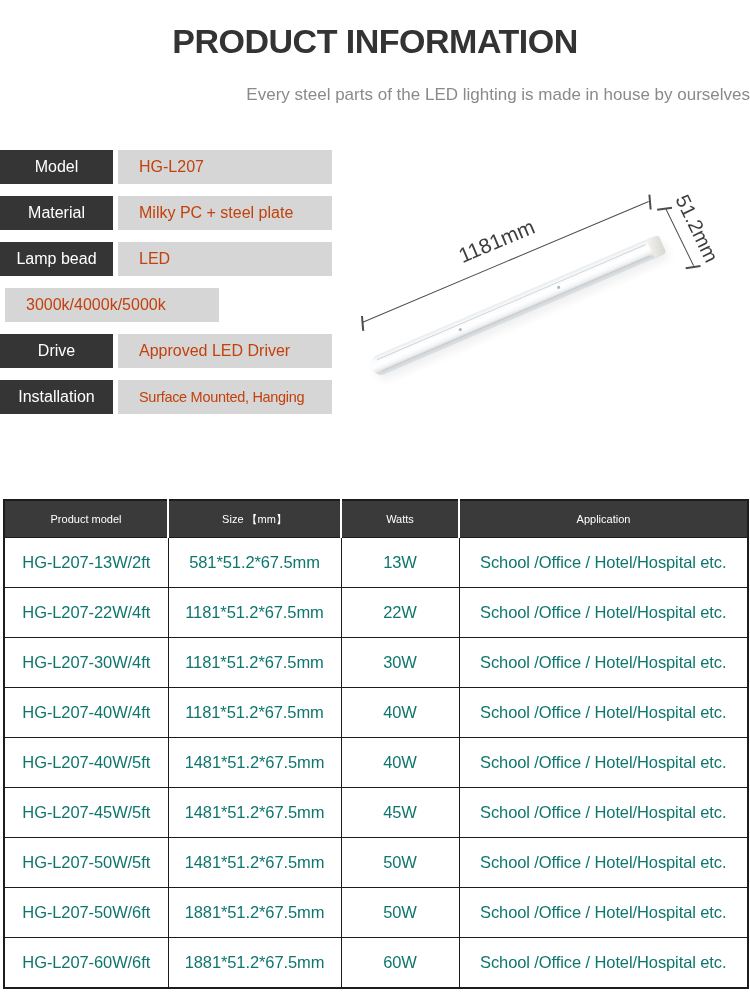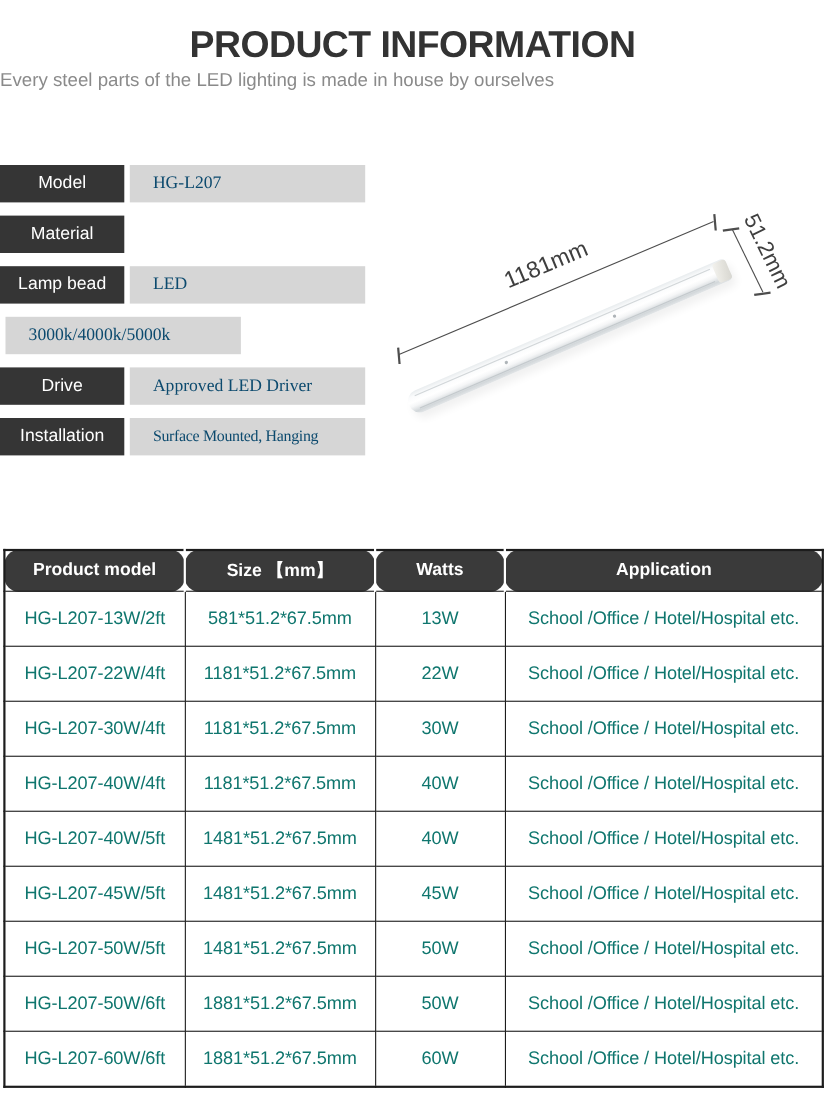--- a/index.html
+++ b/index.html
@@ -12,41 +12,41 @@
   }
 
   
   .page-title{
     position:absolute;top:22px;left:0;width:750px;
     text-align:center;
     font-size:34px;font-weight:bold;color:#333333;
     letter-spacing:-0.5px;
   }
   .page-subtitle{
-    position:absolute;top:63px;left:0;width:750px;
-    text-align:left;
+    position:absolute;top:85px;left:0;width:750px;
+    text-align:right;
     font-size:17px;color:#8a8a8a;
   }
 
   
   .spec-list{position:absolute;top:150px;left:0;width:336px;}
   .spec-row{display:flex;height:34px;margin-bottom:12px;}
   .spec-label{
     width:113px;flex:0 0 113px;
     background:var(--label-bg,#353535);
     color:#ffffff;font-size:16px;
     display:flex;align-items:center;justify-content:center;
   }
   .spec-value{
     margin-left:5px;width:214px;flex:0 0 214px;
     background:var(--value-bg,#d6d6d6);
-    color:#0c4a6e;font-size:16px;
+    color:#c2410c;font-size:16px;
     display:flex;align-items:center;
     padding-left:21px;box-sizing:border-box;
-    white-space:nowrap;overflow:hidden;font-family:Liberation Serif, serif;
+    white-space:nowrap;overflow:hidden;
   }
   .spec-row:last-child .spec-value{font-size:14.5px;letter-spacing:-0.3px;}
 
   
   .lamp-scene{position:absolute;top:0;left:0;width:750px;height:500px;pointer-events:none;}
   .tube{
     position:absolute;left:372px;top:358px;width:316px;height:21px;
     transform:rotate(-23.2deg);transform-origin:0 50%;
     background:linear-gradient(to bottom,#e8ecee 0%,#fafbfc 20%,#ffffff 45%,#f5f6f7 62%,#d2d7da 86%,#e3e6e8 100%);
     border-radius:10px 4px 4px 10px;
@@ -94,24 +94,23 @@
     position:absolute;left:3px;top:499px;width:744px;
     border-collapse:collapse;table-layout:fixed;
   }
   .spec-table col.c1{width:164px;}
   .spec-table col.c2{width:173px;}
   .spec-table col.c3{width:118px;}
   .spec-table col.c4{width:289px;}
   .spec-table{border:2px solid #1c1c1c;}
   .spec-table th{
     background:var(--header-bg,#3a3a3a);color:#ffffff;
-    font-size:16px;font-weight:bold;
+    font-size:11px;font-weight:normal;
     height:34px;border-left:2px solid #ffffff;
     border-bottom:1.5px solid #1c1c1c;
-    border-radius:13px;
   }
   .spec-table th:first-child{border-left:1.5px solid #1c1c1c;}
   .spec-table td{
     border:1.5px solid #1c1c1c;
     height:47px;text-align:center;vertical-align:middle;
     font-size:16.5px;color:#0f766e;letter-spacing:-0.1px;
     white-space:nowrap;overflow:hidden;
   }
 </style>
 </head>
@@ -123,20 +122,21 @@
   <div class="page-subtitle">Every steel parts of the LED lighting is made in house by ourselves</div>
 
   <div class="spec-list">
     <div class="spec-row">
       <div class="spec-label">Model</div>
       <div class="spec-value">HG-L207</div>
     </div>
 
     <div class="spec-row">
       <div class="spec-label">Material</div>
+      <div class="spec-value">Milky PC + steel plate</div>
     </div>
 
     <div class="spec-row">
       <div class="spec-label">Lamp bead</div>
       <div class="spec-value">LED</div>
     </div>
 
     <div class="spec-row">
       <div class="spec-value">3000k/4000k/5000k</div>
     </div>

